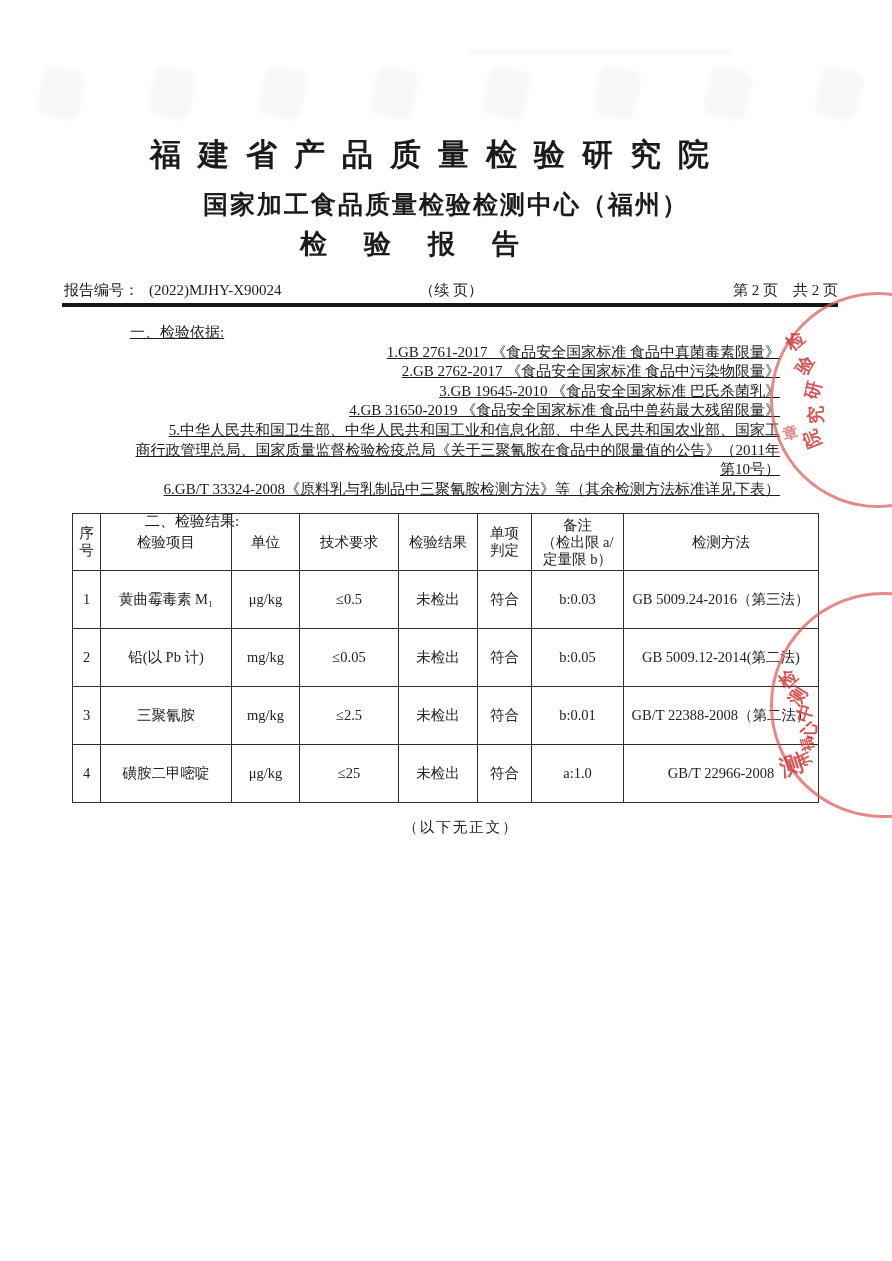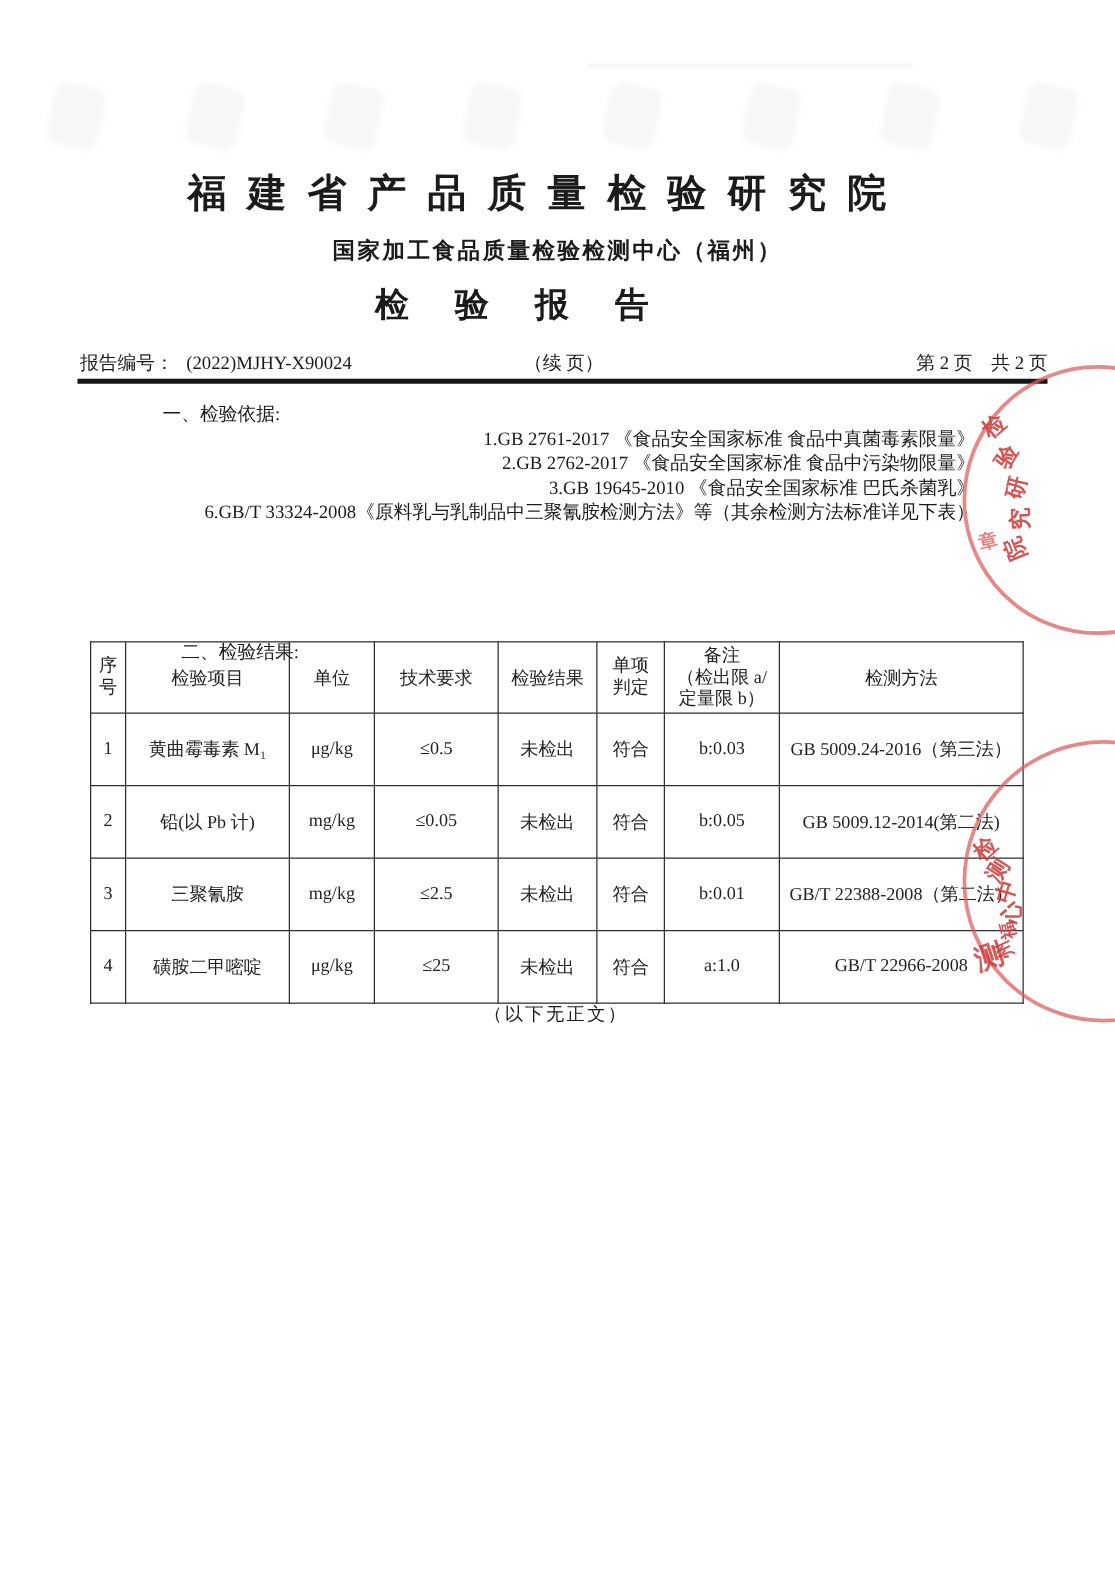--- a/index.html
+++ b/index.html
@@ -7,46 +7,46 @@
         color:#1b1b1b;font-family:"Liberation Serif","DejaVu Serif",serif;}
   
   .artifacts{position:absolute;top:68px;left:40px;width:820px;height:56px;display:flex;
              justify-content:space-between;filter:blur(2px);opacity:.55;}
   .artifacts .blob{width:42px;height:50px;background:#f1f1f1;border-radius:10px;transform:rotate(12deg);}
   .streak{position:absolute;top:50px;left:470px;width:260px;height:5px;background:#f7f7f7;filter:blur(1px);}
   
   .t1{position:absolute;top:134px;left:0;right:0;margin:0;text-align:center;
       font-size:31px;font-weight:bold;letter-spacing:17px;transform:translateX(-8px);white-space:nowrap;}
   .t2{position:absolute;top:188px;left:0;right:0;margin:0;text-align:center;
-      font-size:18px;font-weight:bold;letter-spacing:2px;white-space:nowrap;}
+      font-size:25px;font-weight:bold;letter-spacing:2px;white-space:nowrap;}
   .t3{position:absolute;top:226px;left:0;right:0;margin:0;text-align:center;
       font-size:27px;font-weight:bold;letter-spacing:37px;transform:translateX(-18px);white-space:nowrap;}
   
   .meta{position:absolute;top:281px;left:64px;width:774px;font-size:15px;}
   .meta-left{position:absolute;left:0;top:0;}
   .meta-left .val{margin-left:10px;}
   .meta-center{position:absolute;left:50%;transform:translateX(-50%);top:0;}
   .meta-right{position:absolute;right:0;top:0;}
   .rule{position:absolute;top:303px;left:62px;width:776px;height:4px;background:#161616;}
   
   .basis{position:absolute;top:323px;left:130px;width:650px;font-size:15px;line-height:19.6px;}
-  .basis p{margin:0;}
+  .basis p{margin:0;text-decoration:underline;}
   .b-item{padding-left:30px;text-align:right;}
   .b-item.hang{padding-left:0;text-indent:30px;}
   .results-heading{position:absolute;top:497px;left:130px;margin:15px;font-size:15px;}
   
   table.results{position:absolute;top:513px;left:72px;width:746px;border-collapse:collapse;
                 table-layout:fixed;font-size:14.5px;color:#222;}
   table.results th,table.results td{border:1.6px solid #2e2e2e;text-align:center;
                 vertical-align:middle;padding:0;font-weight:normal;overflow:hidden;}
   table.results thead tr{height:57px;}
   table.results tbody tr{height:58px;}
   th.pre{white-space:pre-line;line-height:17px;}
   td.left{text-align:left;padding-left:12px;}
-  .after-note{position:absolute;top:802px;left:72px;width:746px;margin:0;text-align:center;
+  .after-note{position:absolute;top:802px;left:72px;width:746px;margin:16px;text-align:center;
               font-size:14.5px;letter-spacing:2px;}
   
   .stamp{position:absolute;border-radius:50%;border:3.5px solid rgba(219,90,90,.72);}
   .stamp-top{left:770px;top:292px;width:210px;height:210px;}
   .stamp-bottom{left:770px;top:592px;width:220px;height:220px;}
   .stamp-char{position:absolute;color:rgba(205,62,62,.88);font-weight:bold;font-size:18px;line-height:1;}
   .stamp-inner{position:absolute;color:rgba(214,88,88,.75);font-weight:bold;}
 </style>
 </head>
 <body>
@@ -76,20 +76,22 @@
     <span class="meta-center">（续 页）</span>
     <span class="meta-right">第 2 页　共 2 页</span>
   </div>
   <div class="rule"></div>
 
   <div class="basis">
     <p>一、检验依据:</p>
     <p class="b-item">1.GB 2761-2017 《食品安全国家标准 食品中真菌毒素限量》</p>
     <p class="b-item">2.GB 2762-2017 《食品安全国家标准 食品中污染物限量》</p>
     <p class="b-item">3.GB 19645-2010 《食品安全国家标准 巴氏杀菌乳》</p>
+    <p class="b-item">4.GB 31650-2019 《食品安全国家标准 食品中兽药最大残留限量》</p>
+    <p class="b-item hang">5.中华人民共和国卫生部、中华人民共和国工业和信息化部、中华人民共和国农业部、国家工商行政管理总局、国家质量监督检验检疫总局《关于三聚氰胺在食品中的限量值的公告》（2011年第10号）</p>
     <p class="b-item">6.GB/T 33324-2008《原料乳与乳制品中三聚氰胺检测方法》等（其余检测方法标准详见下表）</p>
   </div>
 
   <p class="results-heading">二、检验结果:</p>
 
   <table class="results">
     <colgroup>
       <col style="width:28px">
         <col style="width:131px">
         <col style="width:68px">

